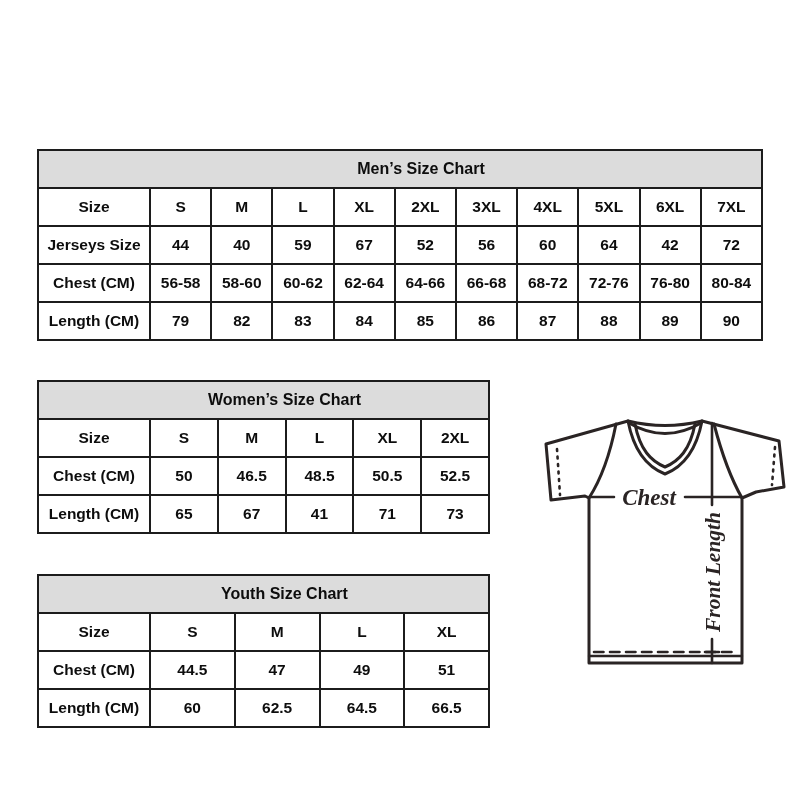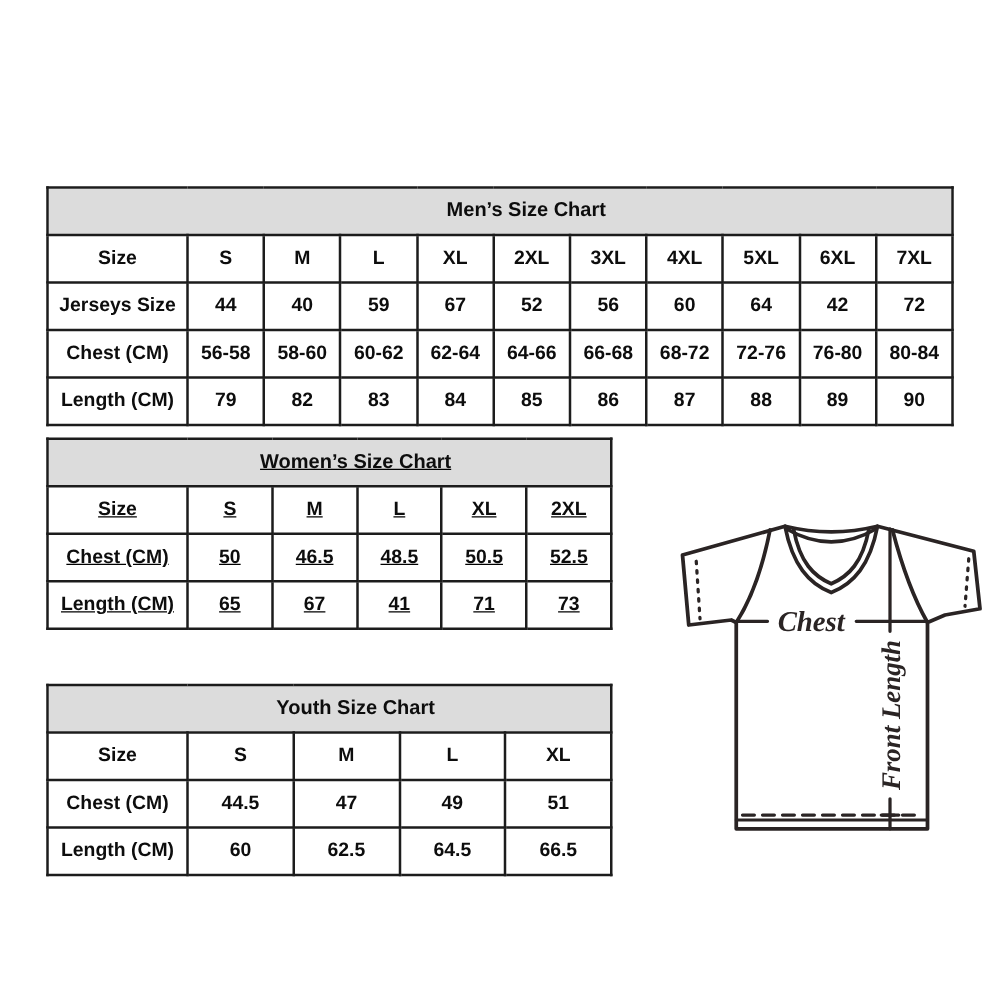--- a/index.html
+++ b/index.html
@@ -7,22 +7,22 @@
   .stage{position:relative;width:800px;height:800px;background:#ffffff;overflow:hidden;}
 
   .page-title{
     position:absolute;left:0;top:97px;width:782px;
     text-align:center;font-size:23px;font-weight:bold;color:#101010;
     letter-spacing:0.2px;
   }
 
   .tablewrap{position:absolute;}
   .tw-mens{left:37px;top:149px;}
-  .tw-womens{left:37px;top:350px;text-decoration:underline;}
-  .tw-youth{left:37px;top:547px;border-radius:30px;}
+  .tw-womens{left:37px;top:380px;}
+  .tw-youth{left:37px;top:574px;border-radius:30px;}
 
   table.size-table{
     border-collapse:collapse;table-layout:fixed;background:#ffffff;
   }
   table.t-mens{width:726px;}
   table.t-womens{width:453px;}
   table.t-youth{width:453px;}
 
   table.size-table th,
   table.size-table td{

